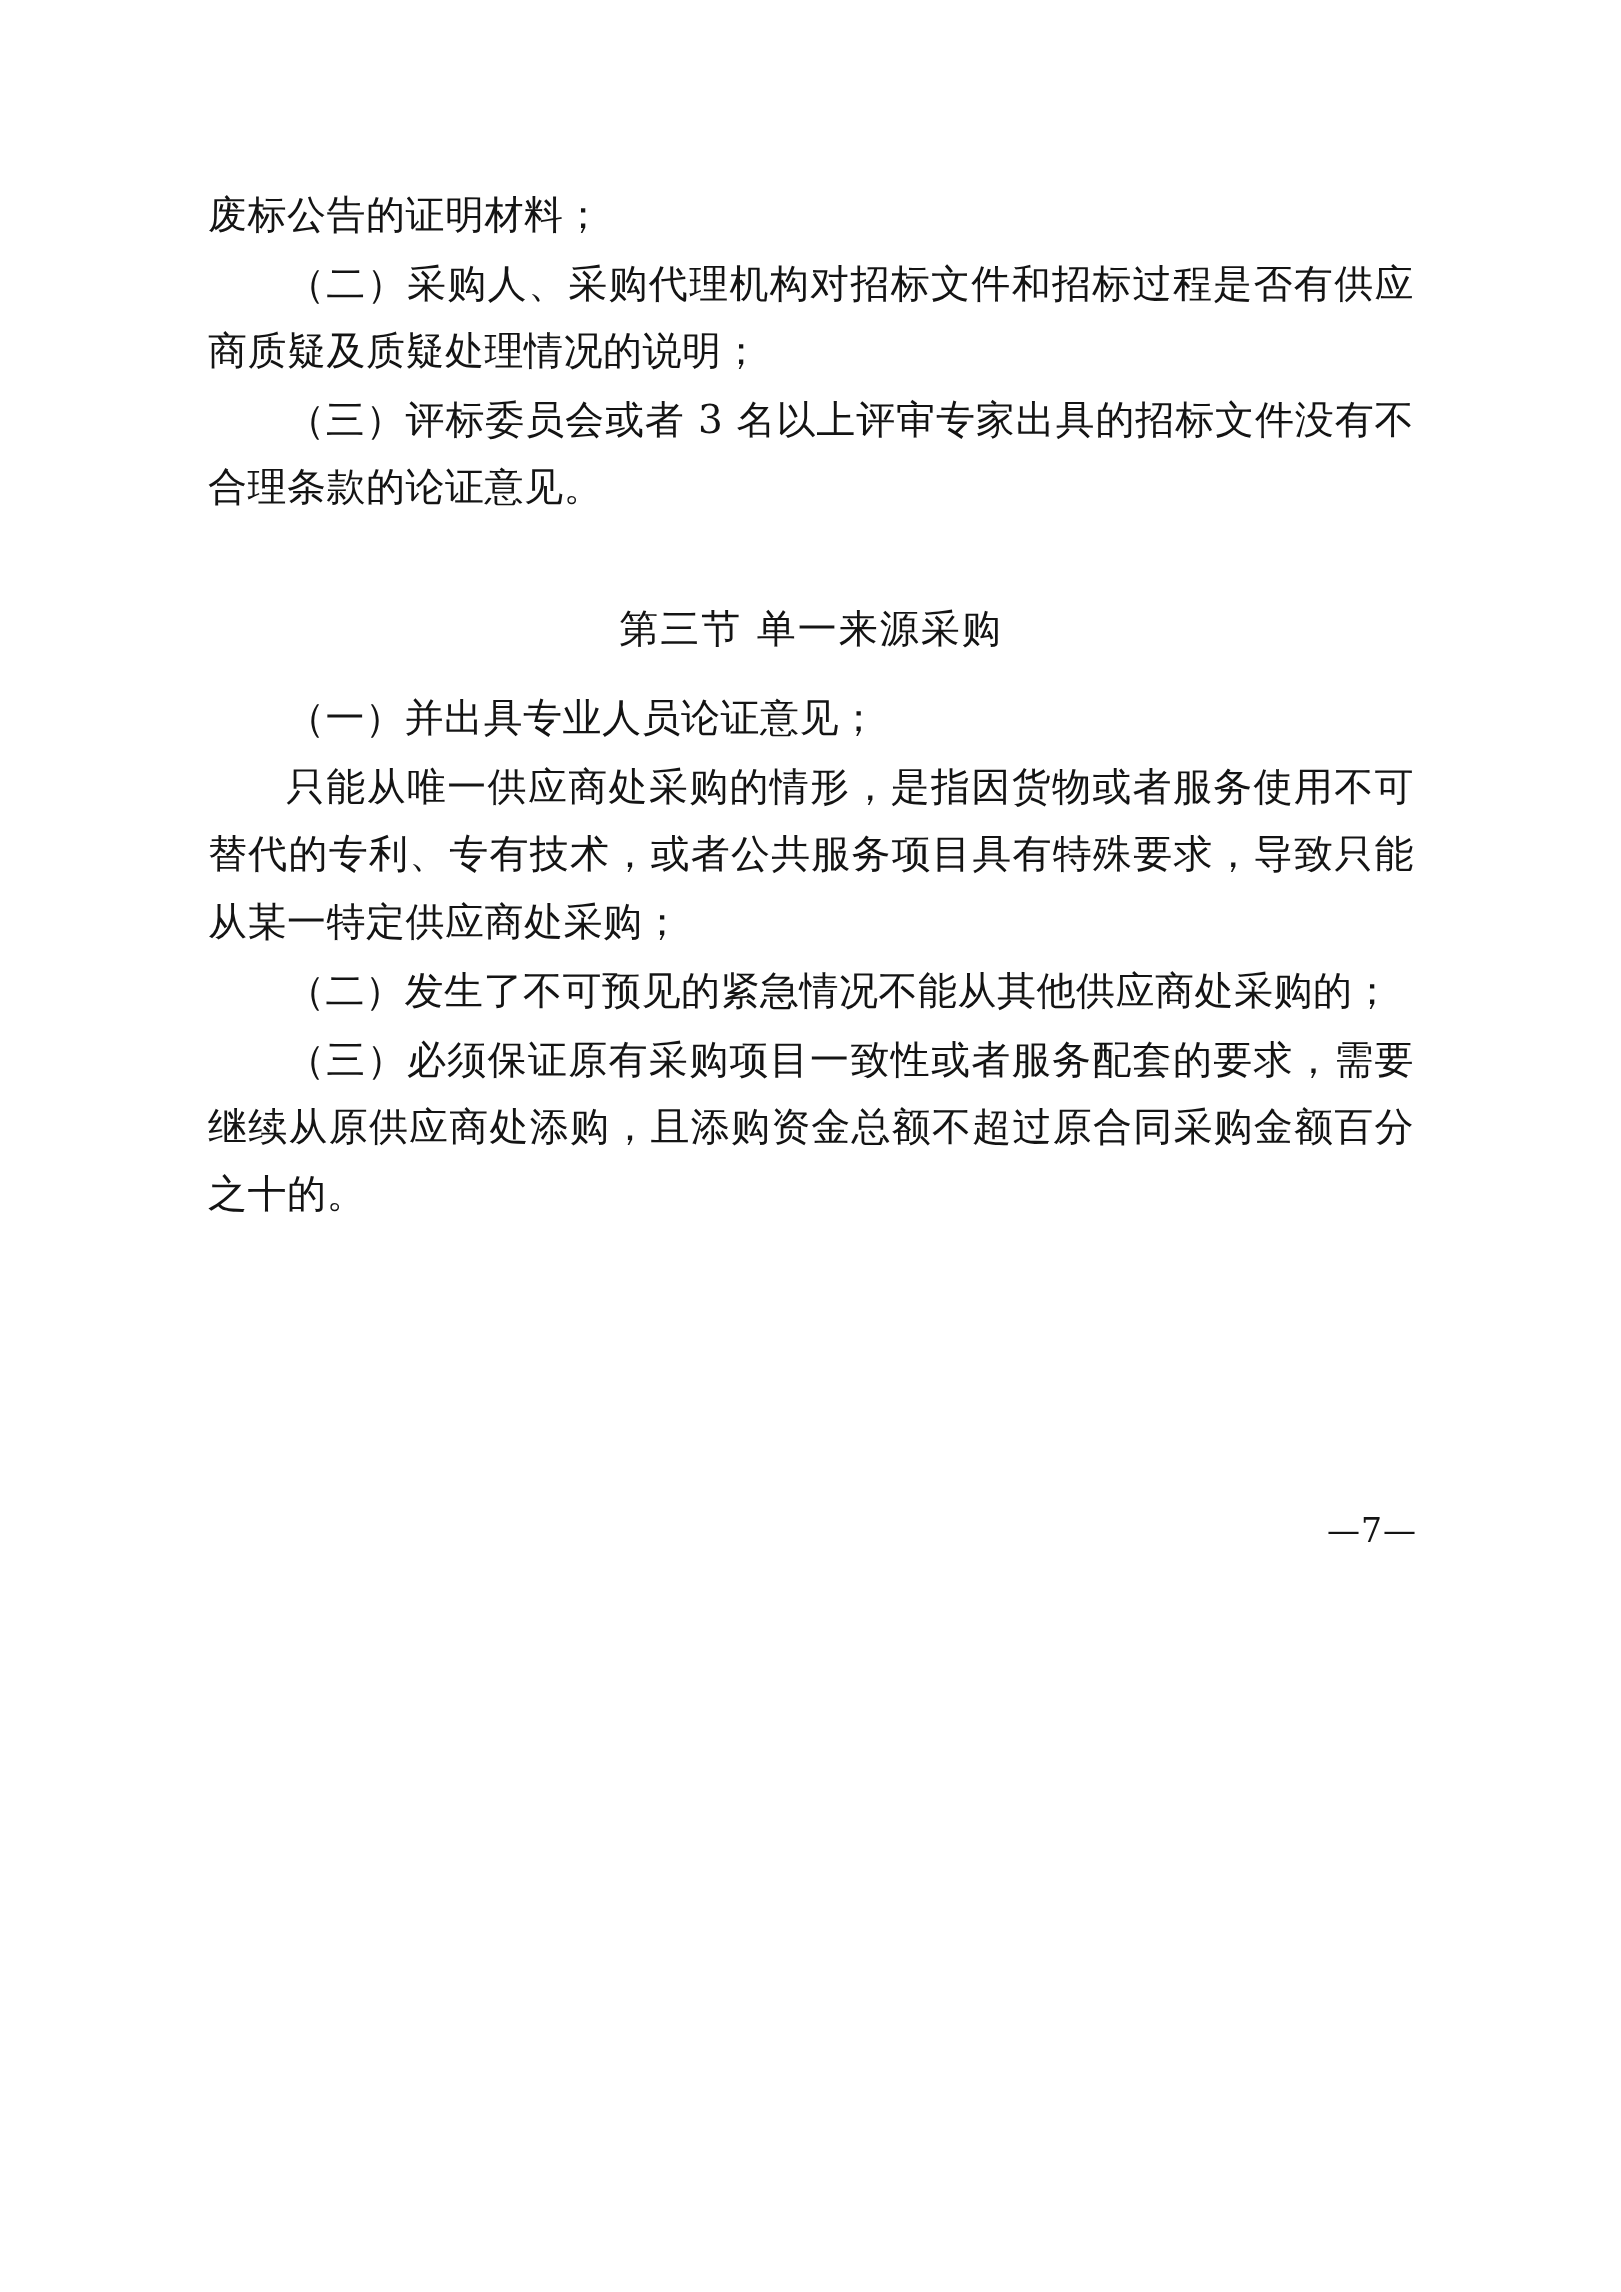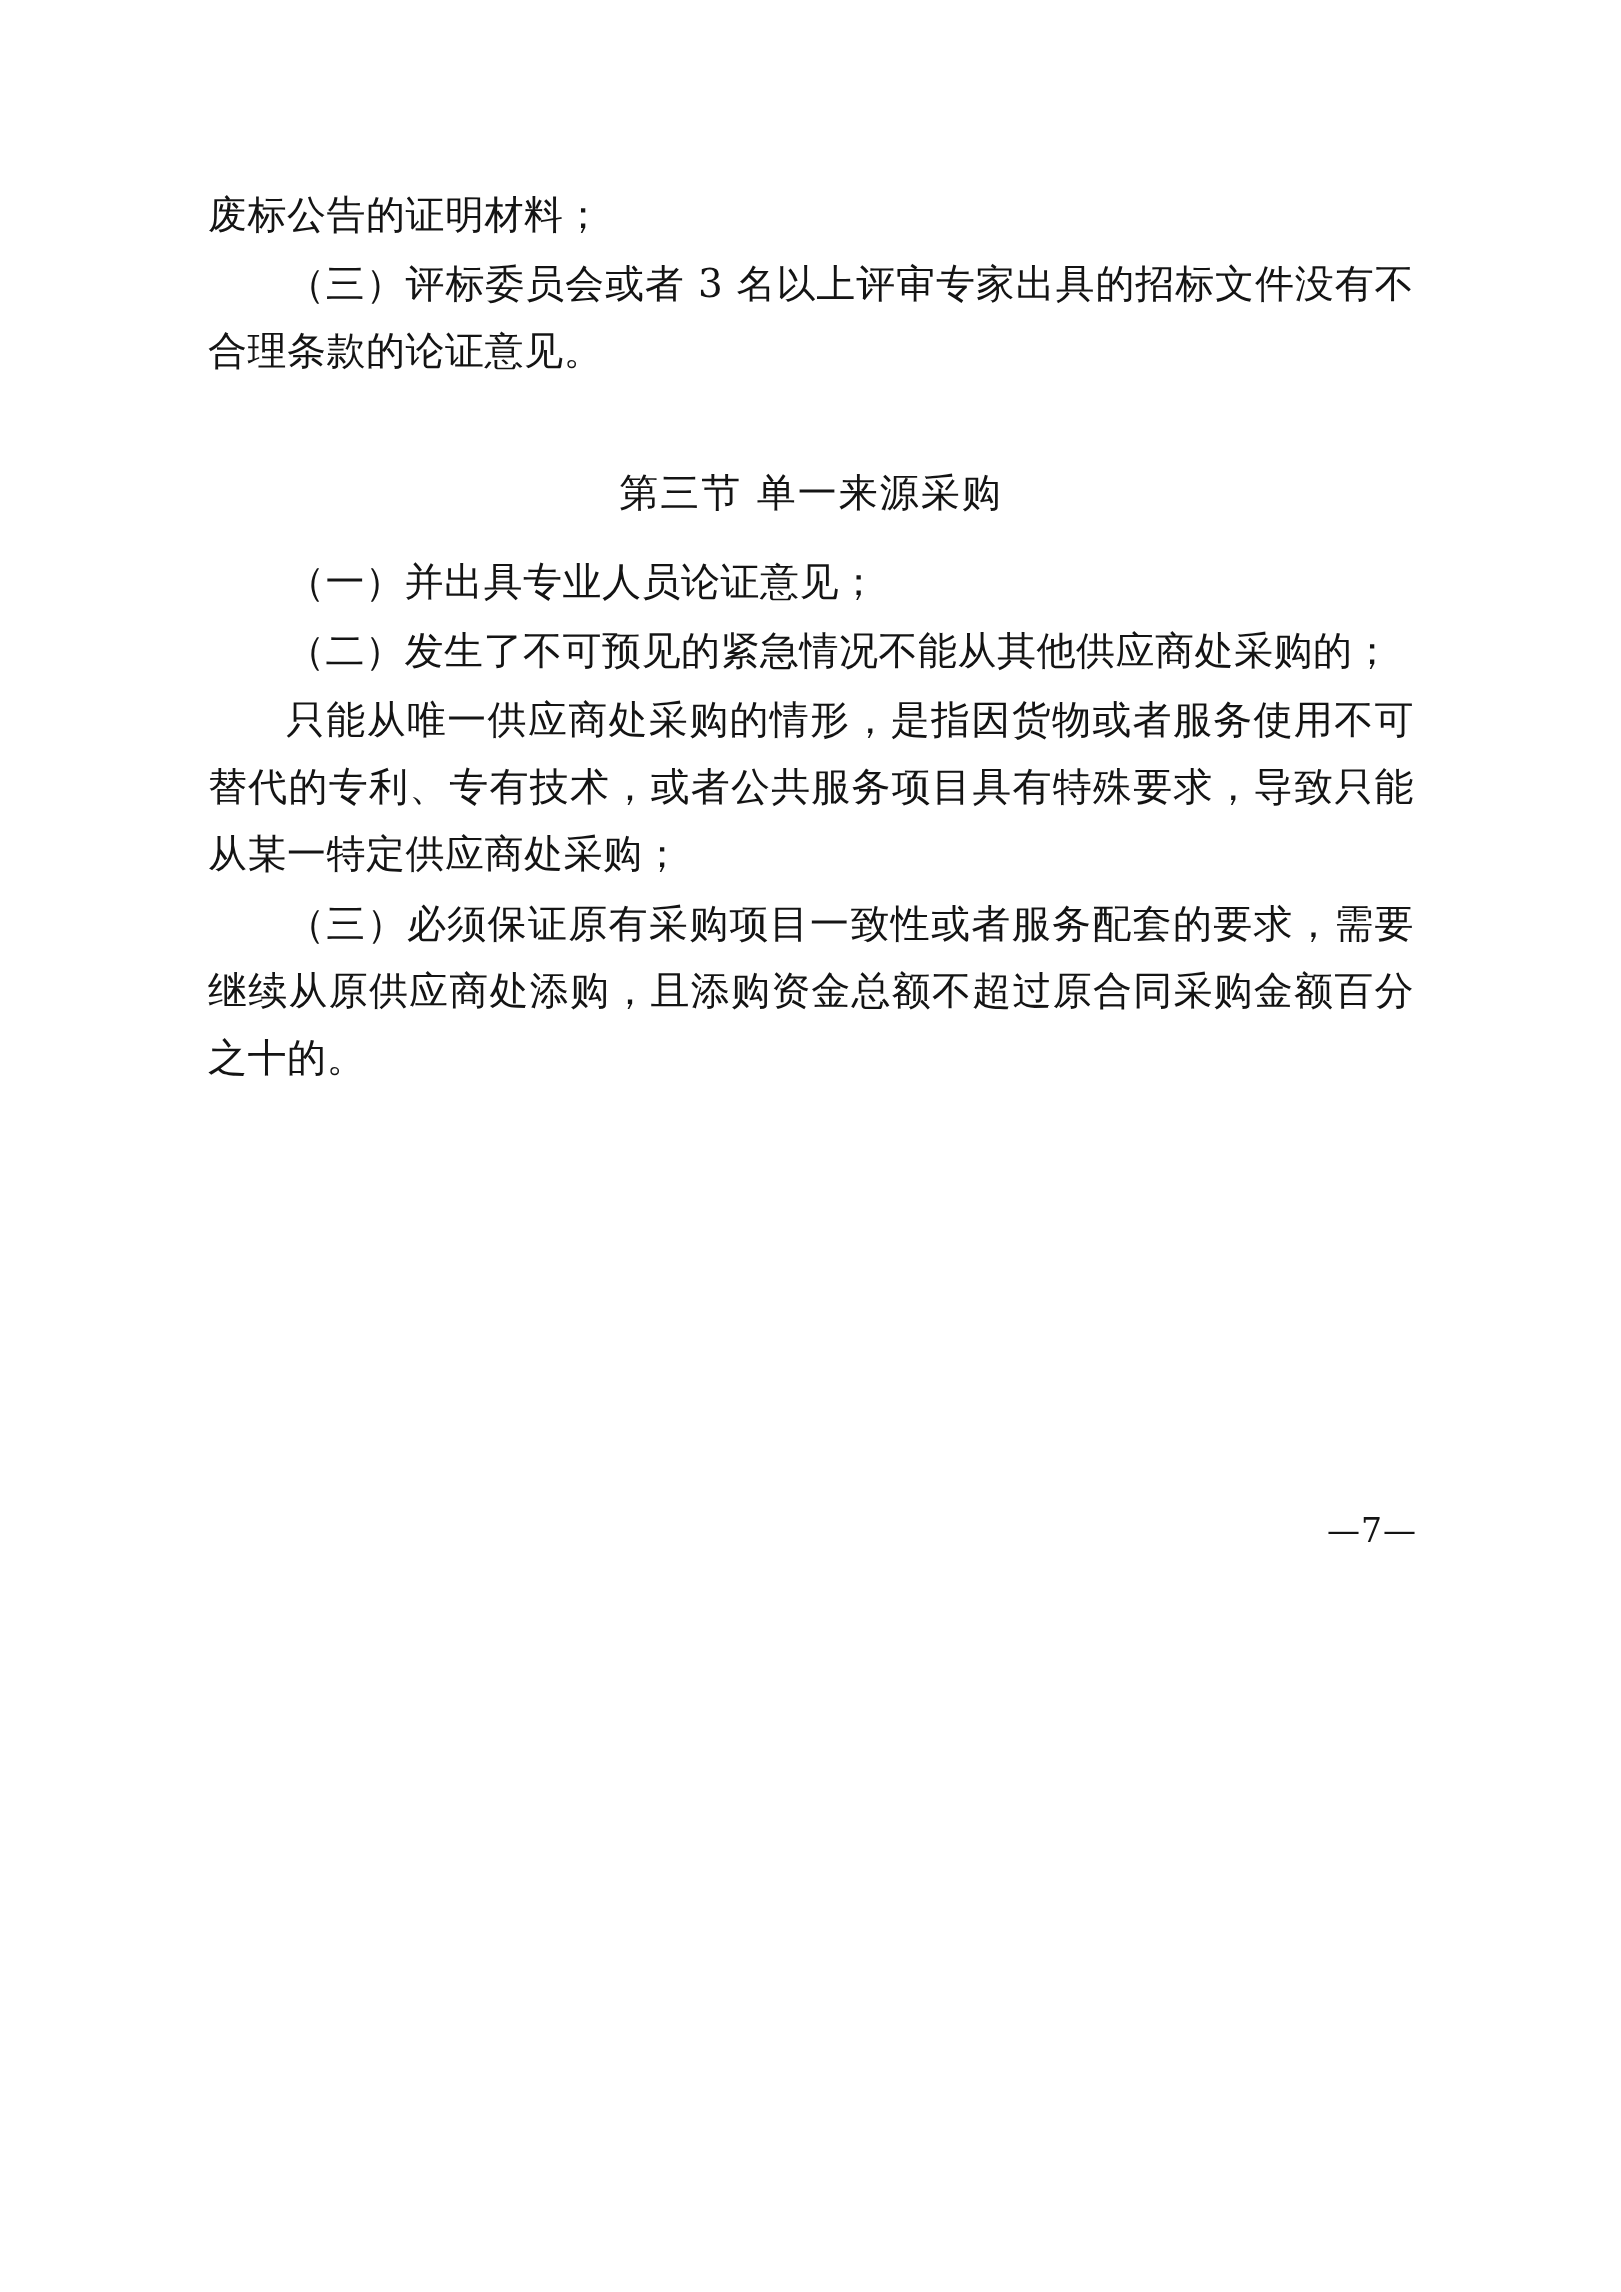--- a/index.html
+++ b/index.html
@@ -59,31 +59,32 @@
   }
 </style>
 </head>
 <body>
 
 <div class="page">
   <div class="content">
 
     <p class="para">废标公告的证明材料；</p>
 
+    <p class="para indent">（二）采购人、采购代理机构对招标文件和招标过程是否有供应商质疑及质疑处理情况的说明；</p>
 
     <p class="para indent">（三）评标委员会或者 3 名以上评审专家出具的招标文件没有不合理条款的论证意见。</p>
 
     <h2 class="section-heading">第三节  单一来源采购</h2>
 
 
     <p class="para indent">（一）并出具专业人员论证意见；</p>
 
+    <p class="para indent">只能从唯一供应商处采购的情形，是指因货物或者服务使用不可替代的专利、专有技术，或者公共服务项目具有特殊要求，导致只能从某一特定供应商处采购；</p>
+
     <p class="para indent">（二）发生了不可预见的紧急情况不能从其他供应商处采购的；</p>
-
-    <p class="para indent">只能从唯一供应商处采购的情形，是指因货物或者服务使用不可替代的专利、专有技术，或者公共服务项目具有特殊要求，导致只能从某一特定供应商处采购；</p>
 
     <p class="para indent">（三）必须保证原有采购项目一致性或者服务配套的要求，需要继续从原供应商处添购，且添购资金总额不超过原合同采购金额百分之十的。</p>
 
 
   </div>
 
   <div class="page-number">—7—</div>
 </div>
 
 

